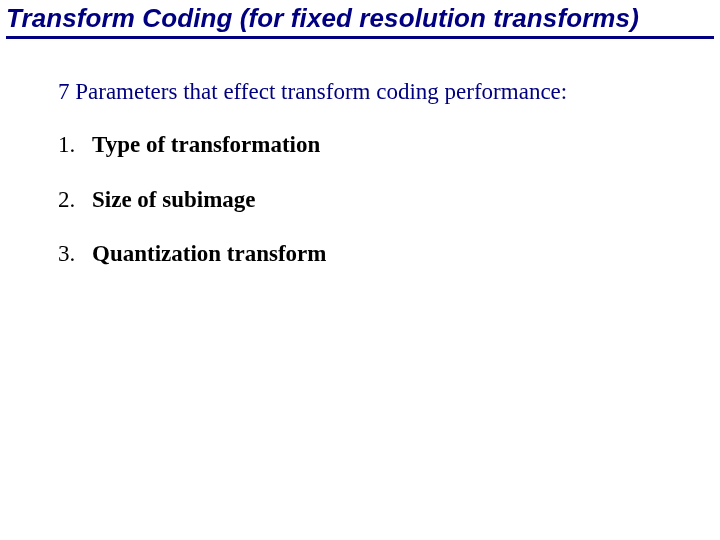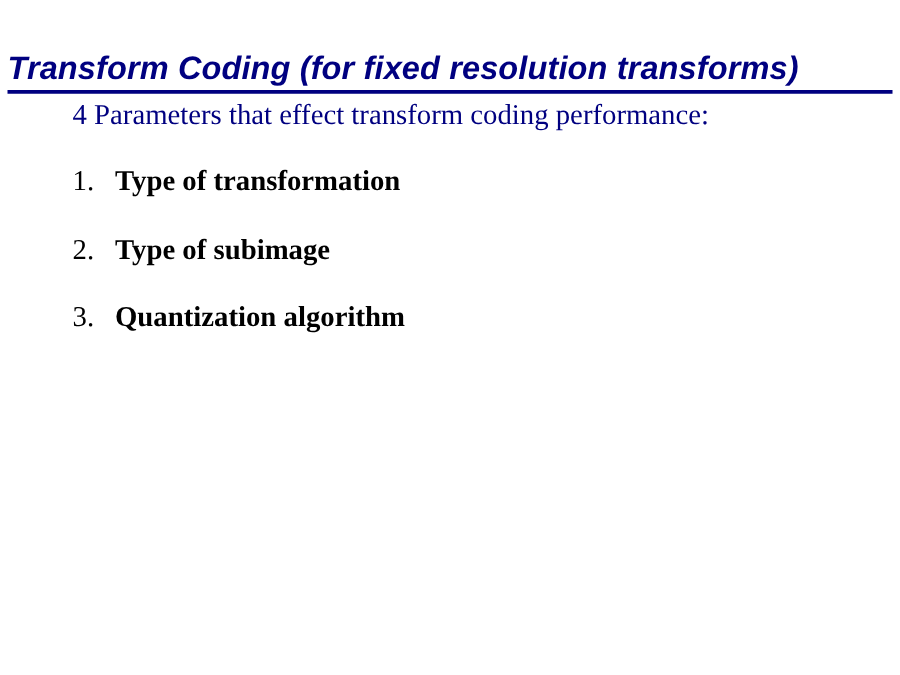--- a/index.html
+++ b/index.html
@@ -29,21 +29,20 @@
     font-style: italic;
     color: #000080;
     font-size: 26px;
     line-height: 1.15;
     border-bottom: 3px solid #000080;
     padding-bottom: 2px;
     display: inline-block;
     width: 100%;
     white-space: nowrap;
     letter-spacing: 0.1px;
-    margin-top: 36px;
   }
   .body {
     position: absolute;
     top: 78px;
     left: 58px;
     right: 40px;
   }
   .intro {
     color: #000080;
     font-size: 23px;
@@ -72,34 +71,34 @@
 <body>
 
 <div class="slide">
 
   <div class="title-wrap">
     <div class="title">Transform Coding (for fixed resolution transforms)</div>
   </div>
 
   <div class="body">
 
-    <div class="intro">4 Parameters that effect transform coding performance:</div>
+    <div class="intro">7 Parameters that effect transform coding performance:</div>
 
     <div class="list">
 
       <div class="item">
         <div class="num">1.</div>
         <div class="txt">Type of transformation</div>
       </div>
 
       <div class="item">
         <div class="num">2.</div>
-        <div class="txt">Type of subimage</div>
+        <div class="txt">Size of subimage</div>
       </div>
 
       <div class="item">
         <div class="num">3.</div>
-        <div class="txt">Quantization algorithm</div>
+        <div class="txt">Quantization transform</div>
       </div>
 
     </div>
   </div>
 </div>
 
 </body></html>

